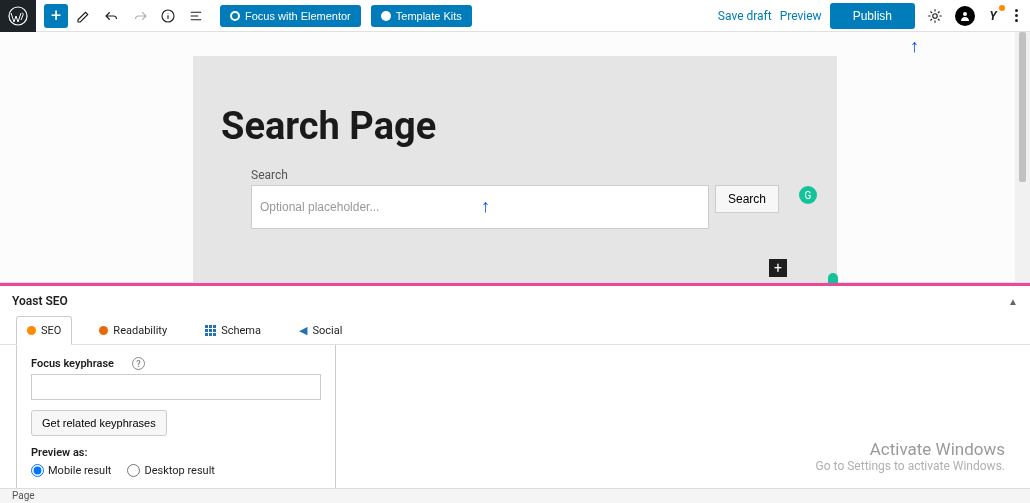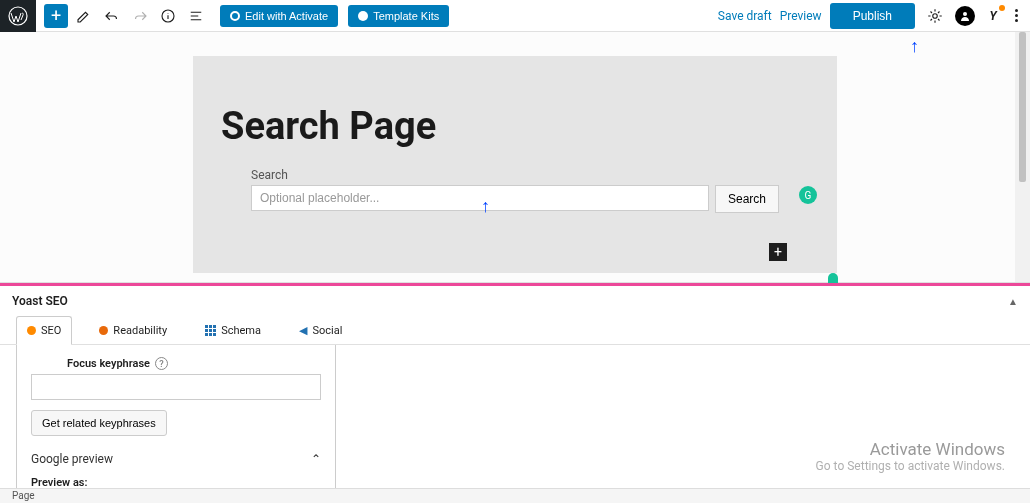--- a/index.html
+++ b/index.html
@@ -26,21 +26,21 @@
     .more-vert span { width: 3px; height: 3px; background: #1e1e1e; border-radius: 50%; }
 
     .canvas { height: 251px; overflow: hidden; background: #fcfcfc; position: relative; border-bottom: 1px solid #e0e0e0; }
     .scroll-gutter { position: absolute; right: 0; top: 0; width: 15px; height: 251px; background: #f1f1f1; }
     .scroll-thumb { background: #c1c1c1; border-radius: 2px; width: 7px; margin: 0 auto; height: 150px; }
     .page-sheet { width: 644px; margin: 24px auto 0; background: #e5e5e5; padding: 48px 28px 60px; position: relative; }
     .page-title { font-size: 38px; font-weight: 700; color: #1a1a1a; margin-bottom: 20px; }
     .search-block { padding: 0 30px; position: relative; }
     .search-label { font-size: 12px; color: #555; margin-bottom: 3px; }
     .search-row { display: flex; gap: 6px; }
-    .search-input { flex: 1; border: 1px solid #ccc; padding: 6px 8px; font-size: 12px; height: 26px; }
+    .search-input { flex: 1; border: 1px solid #ccc; padding: 6px 8px; font-size: 12px; height: 44px; }
     .search-input::placeholder { color: #999; }
     .search-btn { border: 1px solid #ccc; background: #f7f7f7; padding: 0 12px; font-size: 12px; cursor: pointer; height: 28px; }
     .floating-add { position: absolute; right: 50px; bottom: 12px; width: 18px; height: 18px; background: #1e1e1e; color: #fff; display: flex; align-items: center; justify-content: center; font-size: 14px; cursor: pointer; }
     .grammarly { position: absolute; right: 20px; top: 130px; width: 18px; height: 18px; background: #15c39a; border-radius: 50%; color: #fff; display: flex; align-items: center; justify-content: center; font-size: 10px; }
     .grammarly2 { position: absolute; left: 828px; top: 273px; width: 10px; height: 10px; background: #15c39a; border-radius: 50% 50% 0 0; }
 
     .arrow-up { position: absolute; color: #0042ff; font-size: 18px; font-weight: bold; }
     .arrow1 { left: 910px; top: 35px; }
     .arrow2 { left: 481px; top: 195px; }
 
@@ -50,21 +50,21 @@
     .yoast-tabs { display: flex; border-bottom: 1px solid #e0e0e0; padding: 0 16px; gap: 16px; }
     .yoast-tab { display: flex; align-items: center; gap: 5px; padding: 7px 10px; font-size: 11px; cursor: pointer; border: 1px solid transparent; border-bottom: none; }
     .yoast-tab.active { border: 1px solid #ccc; border-bottom: 1px solid #fff; margin-bottom: -1px; background: #fff; border-radius: 3px 3px 0 0; }
     .tab-dot { width: 9px; height: 9px; border-radius: 50%; }
     .dot-orange { background: #ff8a00; }
     .dot-orange2 { background: #e8690a; }
     .tab-grid { width: 11px; height: 11px; display: grid; grid-template-columns: 1fr 1fr 1fr; grid-template-rows: 1fr 1fr 1fr; gap: 1px; }
     .tab-grid span { background: #2271b1; }
     .tab-share { color: #2271b1; font-size: 11px; }
     .yoast-content { border: 1px solid #ccc; border-top: none; margin: 0 16px; padding: 12px 14px; width: 320px; }
-    .fk-label { font-size: 11px; font-weight: 600; display: flex; align-items: center; gap: 5px; margin-bottom: 4px; margin-left: 36px; }
+    .fk-label { font-size: 11px; font-weight: 600; display: flex; align-items: center; gap: 18px; margin-bottom: 4px; }
     .help-ic { width: 13px; height: 13px; border: 1px solid #888; border-radius: 50%; display: flex; align-items: center; justify-content: center; font-size: 9px; color: #888; }
     .fk-input { width: 100%; border: 1px solid #ccc; height: 26px; padding: 4px; margin-bottom: 10px; }
     .related-btn { border: 1px solid #ccc; background: #f7f7f7; padding: 6px 10px; font-size: 11px; cursor: pointer; border-radius: 3px; }
     .gp-row { display: flex; justify-content: space-between; align-items: center; margin-top: 16px; font-size: 12px; color: #333; cursor: pointer; }
     .preview-as { font-size: 11px; font-weight: 600; margin-top: 10px; margin-bottom: 5px; }
     .radio-row { display: flex; gap: 16px; font-size: 11px; align-items: center; }
     .radio-row label { display: flex; align-items: center; gap: 4px; }
     .radio-row input { margin: 0; }
 
     .watermark { position: absolute; right: 25px; bottom: 30px; text-align: right; color: #b0b0b0; font-size: 12px; }
@@ -104,21 +104,21 @@
           <path d="M12 8v.5M12 11v5" stroke="#1e1e1e" stroke-width="1.5"></path>
         </svg>
       </div>
     <div class="icon-btn">
         <svg viewBox="0 0 24 24">
           <path d="M5 7h14M5 12h10M5 17h14" stroke="#1e1e1e" stroke-width="1.5"></path>
         </svg>
       </div>
     <button class="elementor-btn">
         <span class="dot"></span>
-        <span>Edit with Activate</span>
+        <span>Focus with Elementor</span>
       </button>
     <button class="template-btn">
         <span class="dot"></span>
         <span>Template Kits</span>
       </button>
   </div>
   <div class="tb-right">
     <span class="link-btn">Save draft</span>
     <span class="link-btn">Preview</span>
     <button class="publish-btn">Publish</button>
@@ -201,24 +201,20 @@
         <span>Social</span>
       </div>
   </div>
   <div class="yoast-content">
     <div class="fk-label">
         <span>Focus keyphrase</span>
         <span class="help-ic">?</span>
       </div>
     <input class="fk-input" style="">
     <button class="related-btn">Get related keyphrases</button>
-    <div class="gp-row">
-        <span>Google preview</span>
-        <span>⌃</span>
-      </div>
     <div class="preview-as">Preview as:</div>
     <div class="radio-row">
       <label>
           <input type="radio" name="prv" checked="" style="">
           <span>Mobile result</span>
         </label>
       <label>
           <input type="radio" name="prv" style="">
           <span>Desktop result</span>
         </label>

